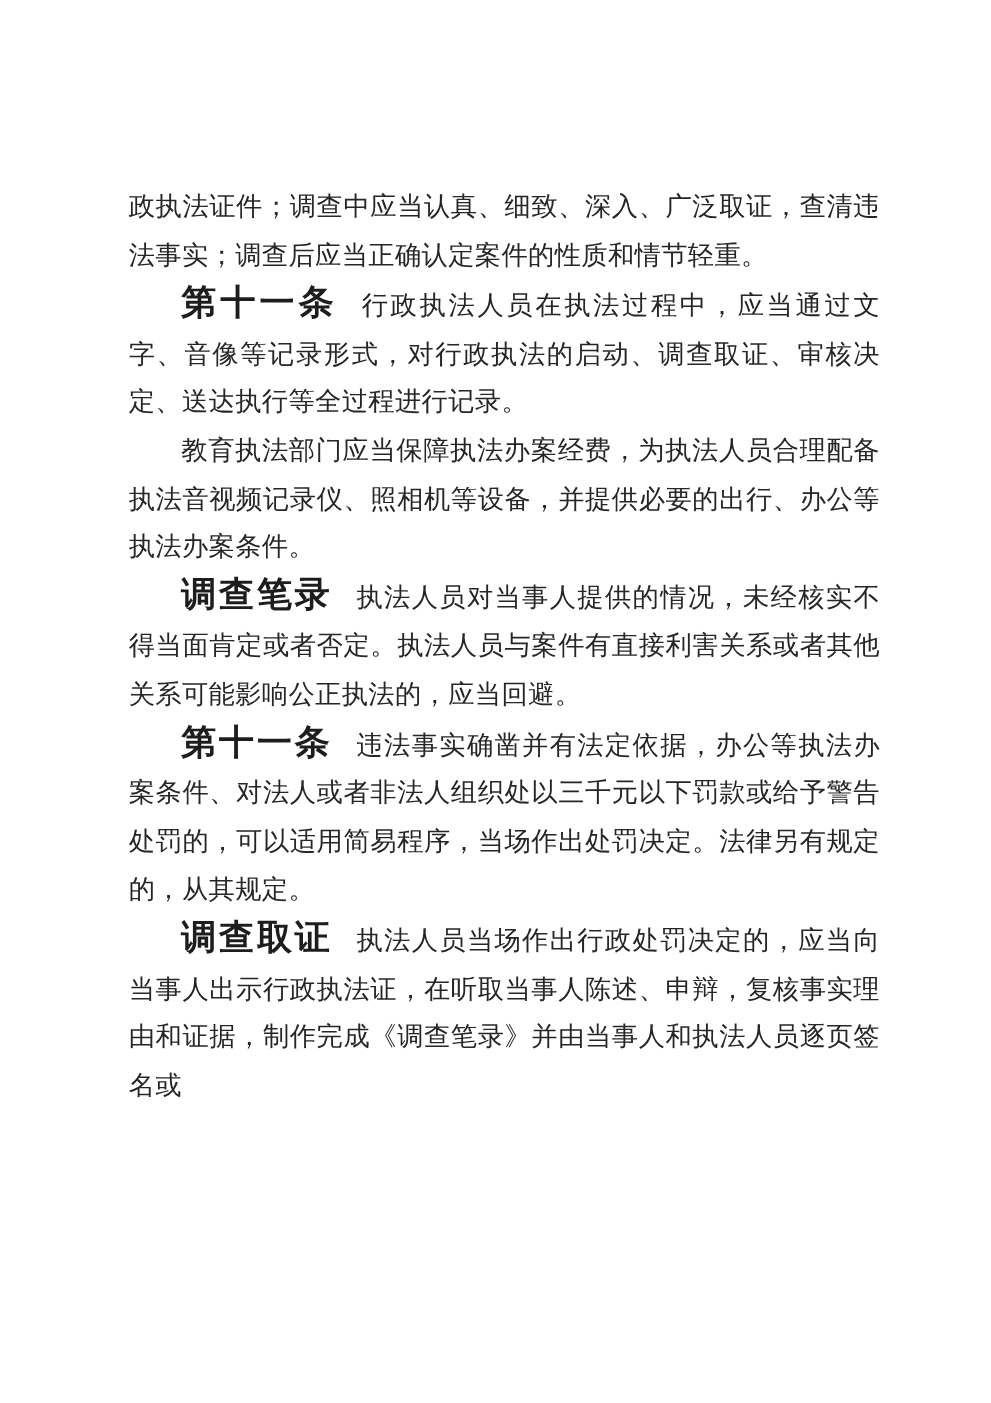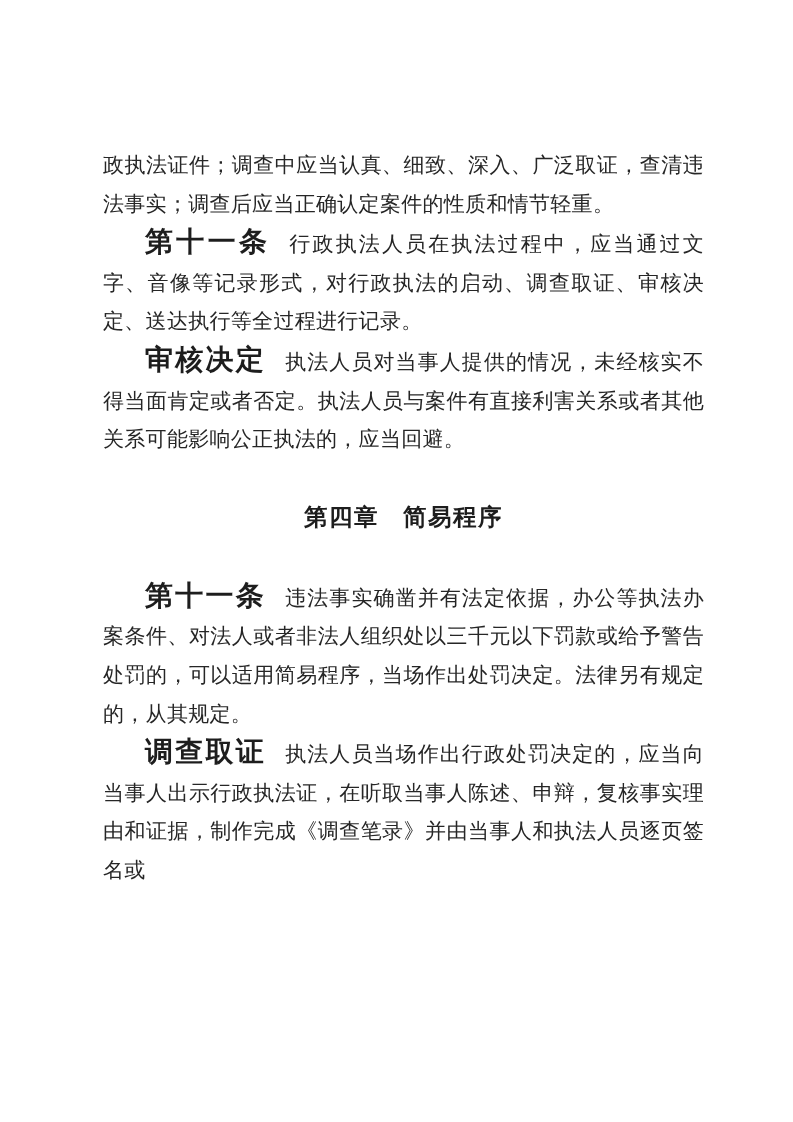--- a/index.html
+++ b/index.html
@@ -63,28 +63,26 @@
 
 <div class="page">
   <main class="content">
 
     <p class="para no-indent">政执法证件；调查中应当认真、细致、深入、广泛取证，查清违法事实；调查后应当正确认定案件的性质和情节轻重。</p>
 
     <p class="para">
       <span class="article-label">第十一条</span><span>行政执法人员在执法过程中，应当通过文字、音像等记录形式，对行政执法的启动、调查取证、审核决定、送达执行等全过程进行记录。</span>
     </p>
 
+    <p class="para">教育执法部门应当保障执法办案经费，为执法人员合理配备执法音视频记录仪、照相机等设备，并提供必要的出行、办公等执法办案条件。</p>
 
     <p class="para">
-      <span class="article-label">审核决定</span><span>执法人员对当事人提供的情况，未经核实不得当面肯定或者否定。执法人员与案件有直接利害关系或者其他关系可能影响公正执法的，应当回避。</span>
+      <span class="article-label">调查笔录</span><span>执法人员对当事人提供的情况，未经核实不得当面肯定或者否定。执法人员与案件有直接利害关系或者其他关系可能影响公正执法的，应当回避。</span>
     </p>
 
-    <h2 class="chapter">
-      <span>第四章</span><span class="chapter-gap"></span><span>简易程序</span>
-    </h2>
 
     <p class="para">
       <span class="article-label">第十一条</span><span>违法事实确凿并有法定依据，办公等执法办案条件、对法人或者非法人组织处以三千元以下罚款或给予警告处罚的，可以适用简易程序，当场作出处罚决定。法律另有规定的，从其规定。</span>
     </p>
 
     <p class="para">
       <span class="article-label">调查取证</span><span>执法人员当场作出行政处罚决定的，应当向当事人出示行政执法证，在听取当事人陈述、申辩，复核事实理由和证据，制作完成《调查笔录》并由当事人和执法人员逐页签名或</span>
     </p>
 
   </main>

